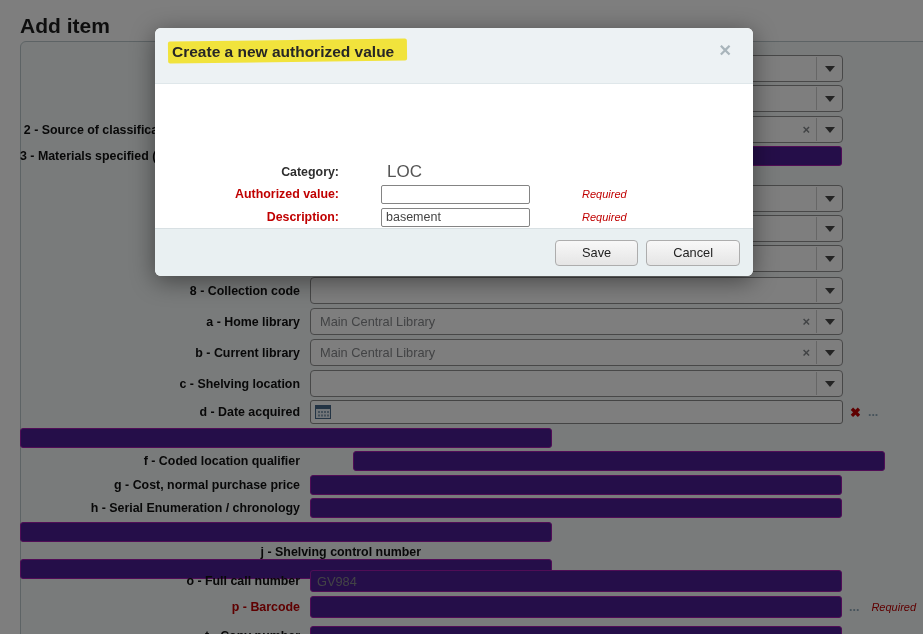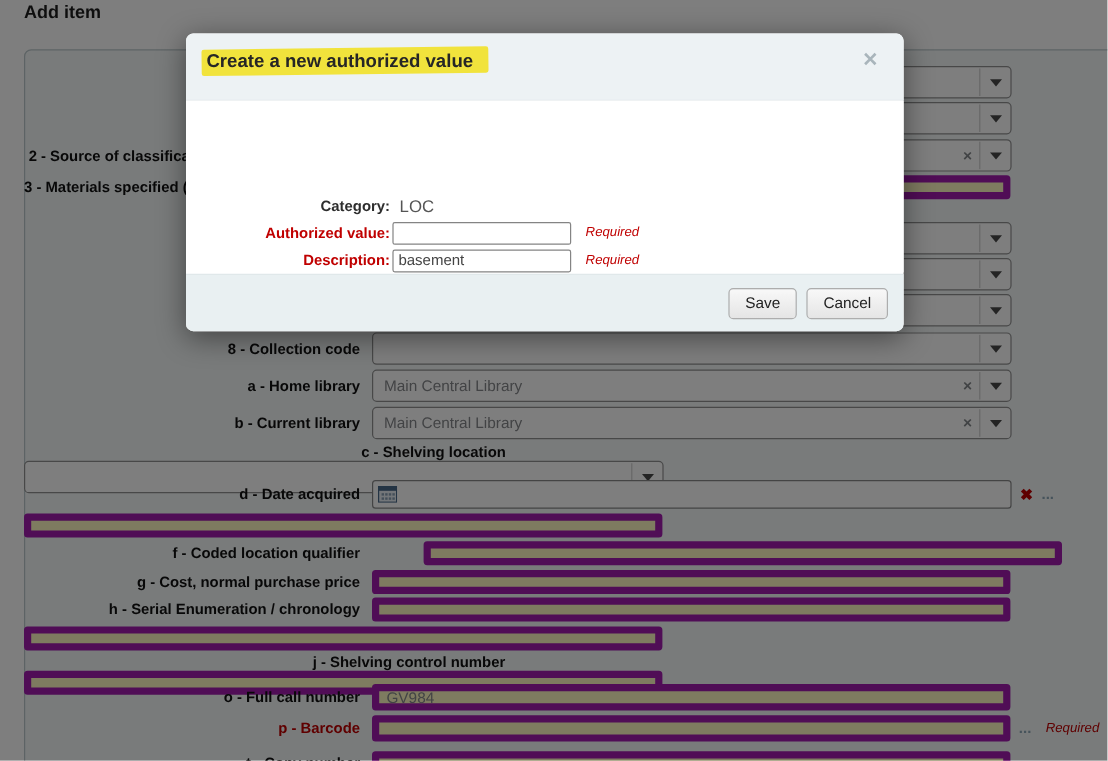--- a/index.html
+++ b/index.html
@@ -1,39 +1,39 @@
 <!DOCTYPE html>
 <html><head>
 <meta charset="utf-8">
 <style>
   html,body{margin:0;padding:0;width:923px;height:634px;overflow:hidden;
     background:#fff;font-family:"Liberation Sans",sans-serif;}
   .stage{position:relative;width:923px;height:634px;background:#fff;}
 
   
   .page{position:absolute;inset:0;background:#fff;}
-  .page-title{position:absolute;left:20px;top:2px;font-size:15px;font-weight:bold;color:#1e1e1e;}
+  .page-title{position:absolute;left:20px;top:14px;font-size:21px;font-weight:bold;color:#1e1e1e;}
   .fieldset{position:absolute;left:20px;top:41px;width:950px;height:680px;
     background:#f4f8f9;border:1px solid #bdc9cc;border-radius:6px;}
 
   .frow{position:absolute;left:20px;display:flex;align-items:center;}
   .flabel{width:280px;margin-right:10px;text-align:right;font-size:12.4px;font-weight:bold;color:#111;
     white-space:nowrap;overflow:visible;display:block;}
   .flabel.red{color:#c00000;}
 
   .sel{position:relative;width:533px;height:27px;background:#fff;border:1px solid #939393;
     border-radius:4px;box-sizing:border-box;}
   .sel .sval{position:absolute;left:9px;top:0;line-height:25px;font-size:12.8px;color:#87898c;}
   .arrowzone{position:absolute;right:0;top:1px;bottom:1px;width:25px;border-left:1px solid #cfcfcf;
     display:flex;align-items:center;justify-content:center;}
   .tri{width:0;height:0;border-left:5px solid transparent;border-right:5px solid transparent;
     border-top:6px solid #4a4a4a;}
   .clearx{position:absolute;right:32px;top:0;line-height:25px;font-size:13px;font-weight:bold;color:#85898c;}
 
-  .tinput{width:532px;height:20px;background:#fef9c3;border:6px solid #a21caf;border-radius:3px;
+  .tinput{width:532px;height:20px;background:#4c1d95;border:1px solid #a21caf;border-radius:3px;
     box-sizing:border-box;font-family:"Liberation Sans",sans-serif;font-size:12.8px;color:#87898c;
     padding:0 6px;}
   .tinput.tall{height:22px;}
   .datebox{position:relative;width:533px;height:24px;background:#fff;border:1px solid #8a8a8a;
     border-radius:3px;box-sizing:border-box;}
   .calicon{position:absolute;left:4px;top:3px;}
   .redx{margin-left:7px;color:#c00000;font-weight:bold;font-size:13px;}
   .dots{margin-left:7px;color:#8fa8b8;font-size:12.5px;font-weight:bold;}
   .reqnote{margin-left:12px;color:#c00000;font-style:italic;font-size:11px;}
 
@@ -46,38 +46,38 @@
   .modal-header{position:relative;height:56px;background:#edf2f4;border-bottom:1px solid #dfe7ea;
     border-radius:6px 6px 0 0;box-sizing:border-box;padding:15px 0 0 17px;}
   .modal-title{font-size:15.5px;font-weight:bold;}
   .hl{position:relative;display:inline-block;}
   .hl::before{content:"";position:absolute;left:-4px;right:-13px;top:-3px;bottom:-1px;
     background:#f1e33c;transform:rotate(-0.7deg);border-radius:2px;}
   .hl-text{position:relative;color:#262626;}
   .modal-close{position:absolute;right:21px;top:15px;font-size:16px;font-weight:bold;color:#a9b5bb;
     cursor:pointer;line-height:1;}
   .modal-body{position:relative;height:143px;background:#fff;}
-  .mrow{position:absolute;left:0;width:100%;display:flex;align-items:center;}
+  .mrow{position:absolute;left:14px;width:100%;display:flex;align-items:center;gap:40px;}
   .mlabel{width:170px;text-align:right;font-size:12.4px;font-weight:bold;color:#2e2e2e;white-space:nowrap;
     display:block;}
   .mlabel.red{color:#c00000;}
-  .mval{margin-left:8px;font-size:14px;color:#555;text-align:right;}
+  .mval{margin-left:8px;font-size:17px;color:#555;text-align:right;}
   .minput{margin-left:2px;width:149px;height:19px;border:1px solid #848484;border-radius:2px;
     box-sizing:border-box;font-family:"Liberation Sans",sans-serif;font-size:12.5px;color:#444;
     padding:0 4px;background:#fff;}
   .modal-footer{position:absolute;left:0;right:0;bottom:0;height:48px;background:#e9f0f2;
     border-top:1px solid #d8e0e3;border-radius:0 0 6px 6px;box-sizing:border-box;
     display:flex;align-items:center;justify-content:flex-end;gap:8px;padding-right:13px;}
-  .btn{height:26px;padding:0 13px;font-family:"Liberation Sans",sans-serif;font-size:12.8px;color:#222;
+  .btn{height:26px;padding:0 26px;font-family:"Liberation Sans",sans-serif;font-size:12.8px;color:#222;
     background:linear-gradient(#f8f8f8,#e5e5e5);border:1px solid #adadad;border-radius:4px;cursor:pointer;}
 
   
   .r1{top:55px;}  .r2{top:85px;}  .r3{top:116px;} .r4{top:146px;}
   .r5{top:185px;} .r6{top:215px;} .r7{top:245px;} .r8{top:277px;justify-content:center;}
-  .r9{top:308px;} .r10{top:339px;} .r11{top:370px;flex-direction:column;} .r12{top:400px;}
+  .r9{top:308px;} .r10{top:339px;} .r11{top:370px;} .r12{top:400px;}
   .r13{top:428px;} .r14{top:451px;gap:43px;} .r15{top:475px;} .r16{top:498px;}
   .r17{top:522px;} .r18{top:545px;flex-direction:column;} .r19{top:570px;} .r20{top:596px;} .r21{top:626px;}
 
   .m-cat{top:78px;height:20px;}
   .m-auth{top:99px;height:22px;}
   .m-desc{top:122px;height:22px;}
   .m-opac{top:145px;height:22px;}
 </style>
 </head>
 <body>

